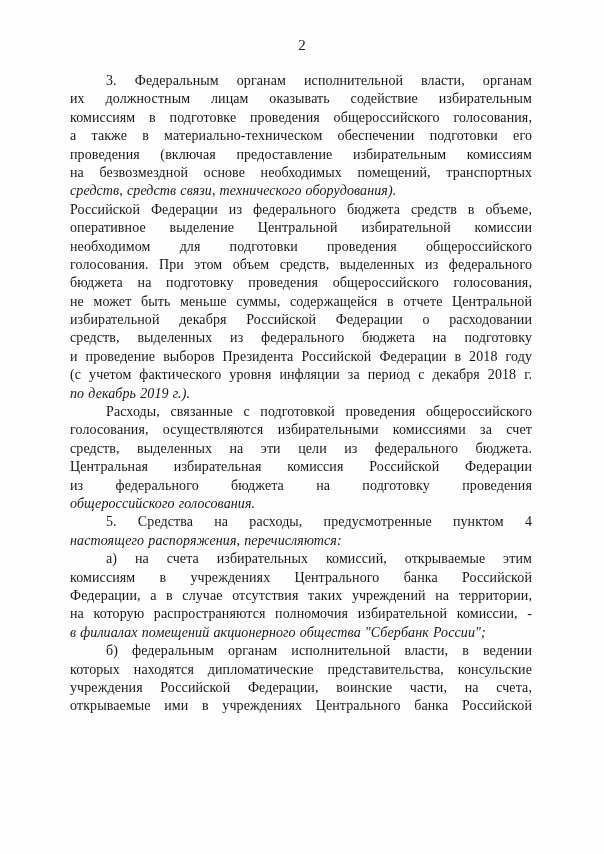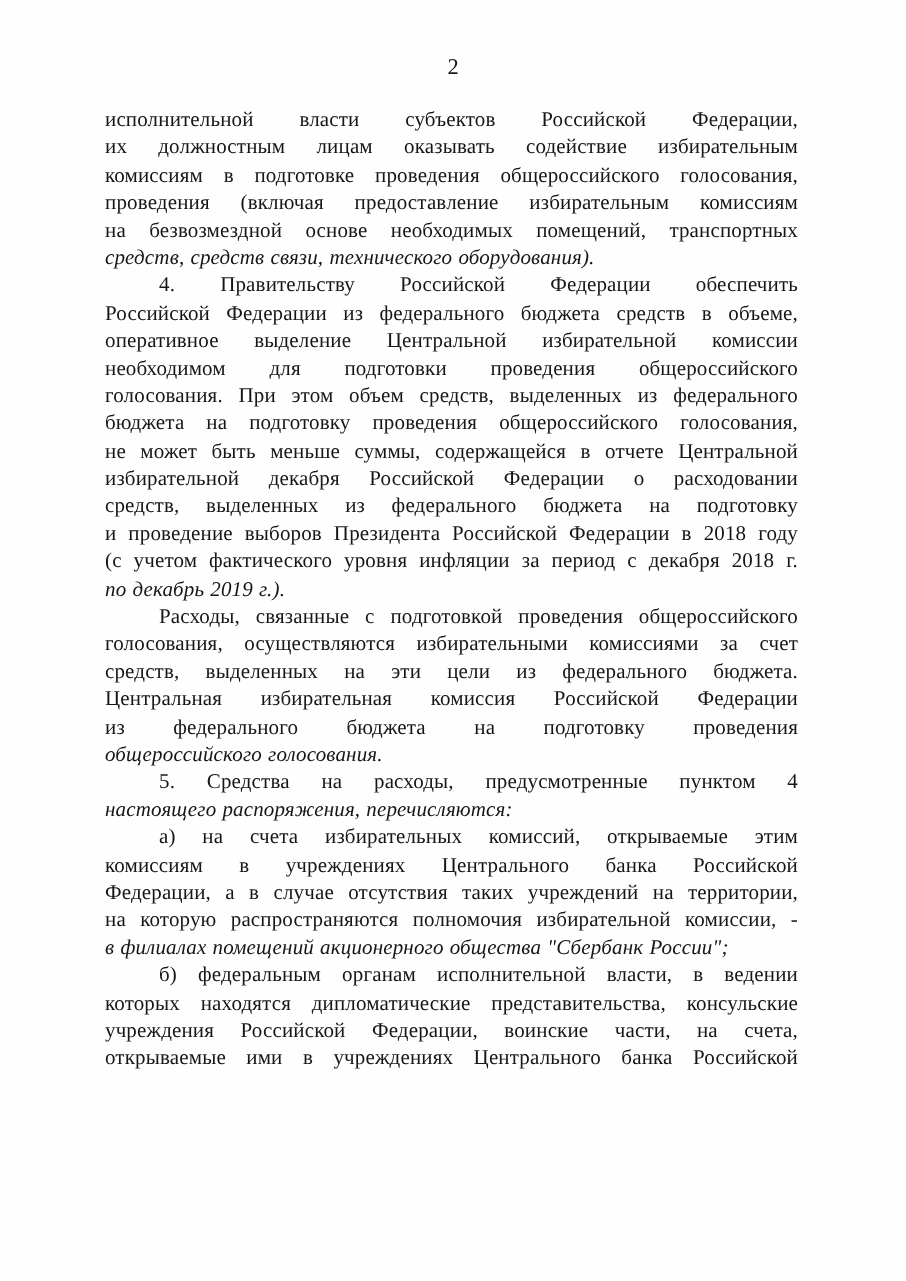--- a/index.html
+++ b/index.html
@@ -59,29 +59,29 @@
     font-style: italic;
   }
 </style>
 </head>
 <body>
 
 <div class="page">
   <div class="page-number">2</div>
   <div class="text-block">
       <div class="paragraph">
-        <div class="line">исполнительной власти субъектов Российской Федерации,</div>
+        <div class="line first">3. Федеральным органам исполнительной власти, органам</div>
         <div class="line">их должностным лицам оказывать содействие избирательным</div>
         <div class="line">комиссиям в подготовке проведения общероссийского голосования,</div>
+        <div class="line">а также в материально-техническом обеспечении подготовки его</div>
         <div class="line">проведения (включая предоставление избирательным комиссиям</div>
         <div class="line">на безвозмездной основе необходимых помещений, транспортных</div>
         <div class="line lastleft">средств, средств связи, технического оборудования).</div>
       </div>
       <div class="paragraph">
-        <div class="line first">4. Правительству Российской Федерации обеспечить</div>
         <div class="line">Российской Федерации из федерального бюджета средств в объеме,</div>
         <div class="line">оперативное выделение Центральной избирательной комиссии</div>
         <div class="line">необходимом для подготовки проведения общероссийского</div>
         <div class="line">голосования. При этом объем средств, выделенных из федерального</div>
         <div class="line">бюджета на подготовку проведения общероссийского голосования,</div>
         <div class="line">не может быть меньше суммы, содержащейся в отчете Центральной</div>
         <div class="line">избирательной декабря Российской Федерации о расходовании</div>
         <div class="line">средств, выделенных из федерального бюджета на подготовку</div>
         <div class="line">и проведение выборов Президента Российской Федерации в 2018 году</div>
         <div class="line">(с учетом фактического уровня инфляции за период с декабря 2018 г.</div>

